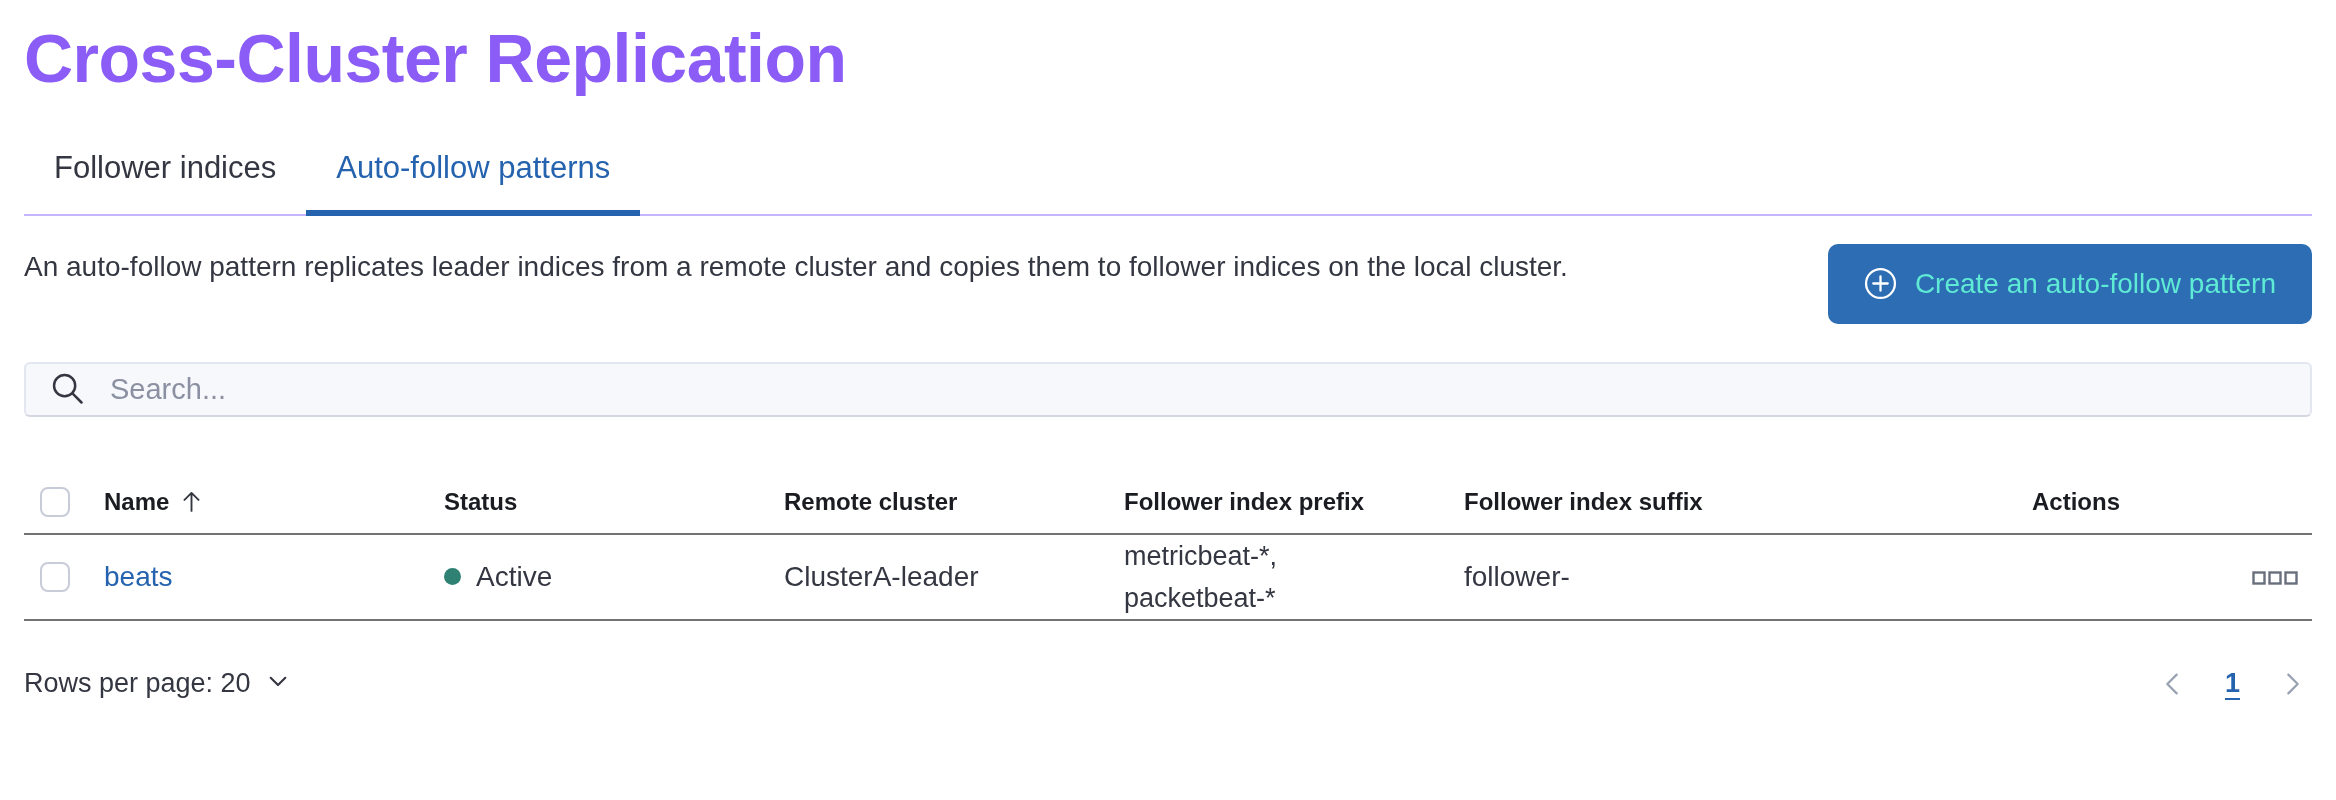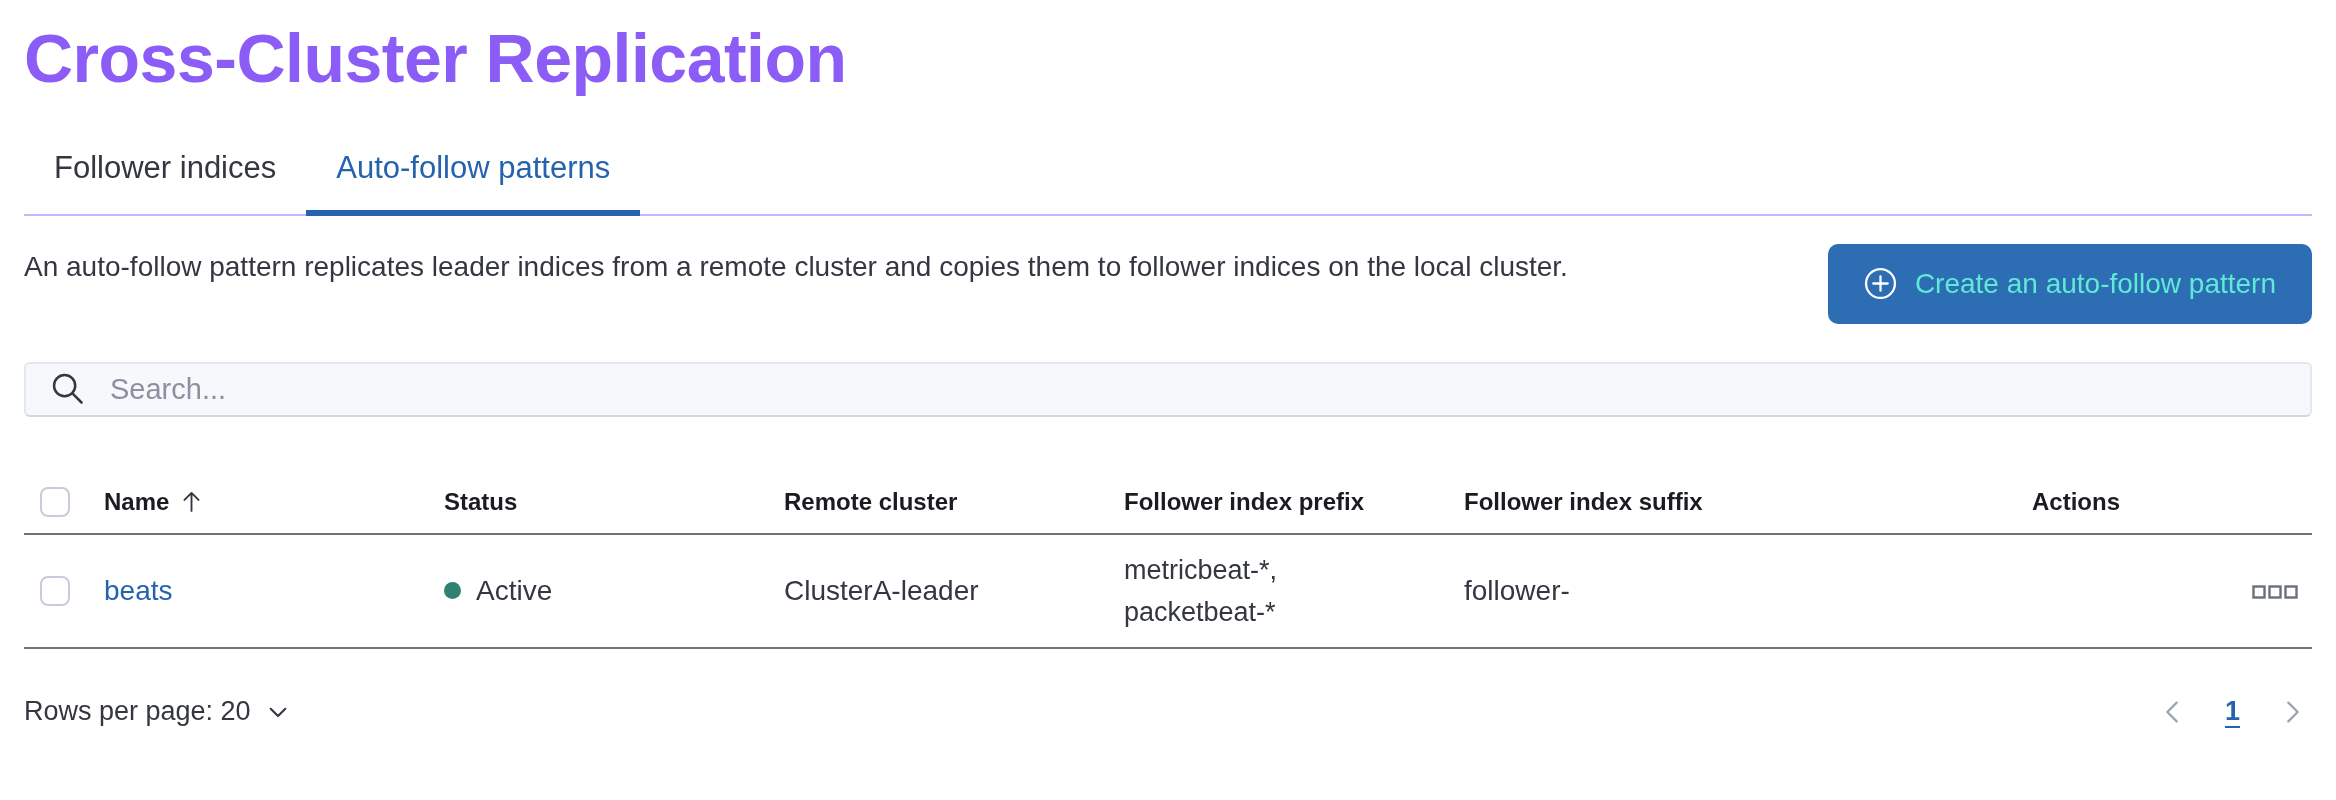--- a/index.html
+++ b/index.html
@@ -110,21 +110,21 @@
     align-items: center;
     border-bottom: 2px solid #737373;
   }
   .thead-row {
     padding: 14px 0 16px 0;
     font-size: 24px;
     font-weight: 700;
     color: #1a1c21;
   }
   .body-row {
-    padding: 14px 0;
+    padding: 0 0;
     font-size: 28px;
   }
   .td, .th { padding-left: 16px; }
   .th-actions, .td-actions {
     justify-self: end;
     padding-right: 8px;
     text-align: right;
   }
   .th-name { display: flex; align-items: center; gap: 10px; cursor: pointer; }
 
@@ -157,21 +157,21 @@
   }
 
   
   .pagination-bar {
     margin-top: 44px;
     display: flex;
     justify-content: space-between;
     align-items: center;
   }
   .rows-per-page {
-    display: flex; align-items: center; gap: 14px;
+    display: flex; gap: 14px;
     font-size: 27px; color: #343741; cursor: pointer;
     background: none; border: none; padding: 0;
     font-family: "Liberation Sans", sans-serif;
   }
   .page-controls { display: flex; align-items: center; gap: 34px; }
   .page-num {
     font-size: 27px; font-weight: 700;
     color: #2563af; text-decoration: underline;
     text-underline-offset: 6px;
     cursor: pointer;

